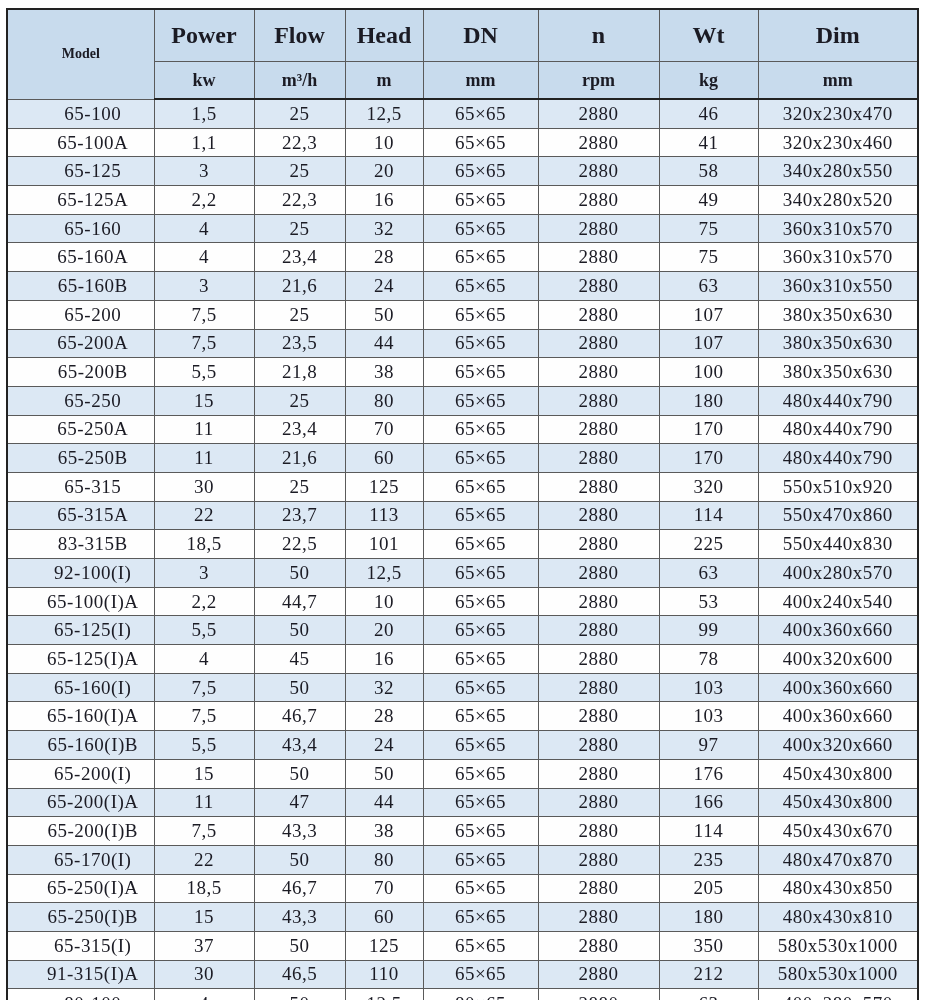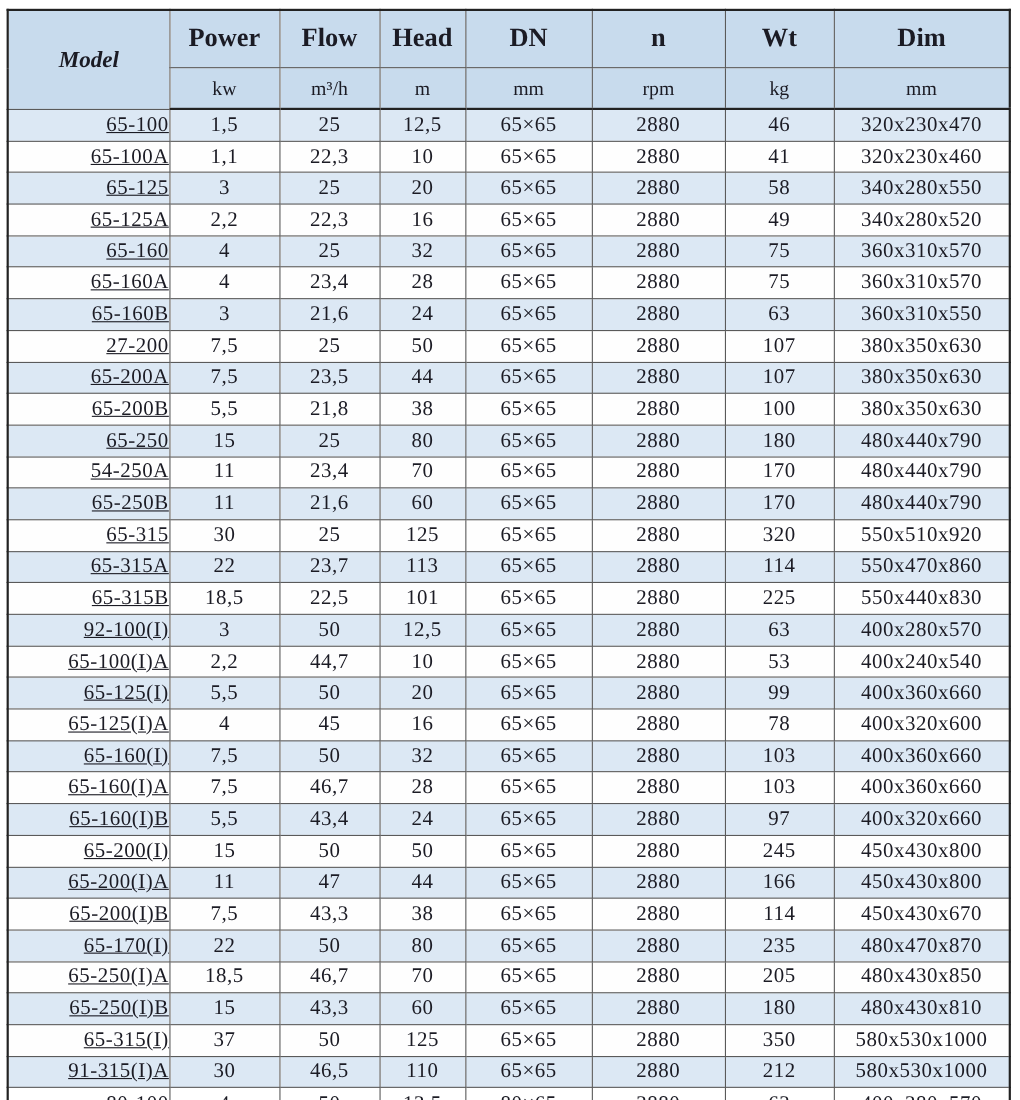--- a/index.html
+++ b/index.html
@@ -39,39 +39,38 @@
   thead th {
     background: var(--header-bg);
     font-weight: bold;
     font-size: 24px;
     text-align: center;
     vertical-align: middle;
   }
   thead tr.names th { height: 49px; }
   thead tr.units th {
     height: 34px;
-    font-weight: normal;
+    font-weight: bold;
     font-size: 18px;
   }
-  thead th.model-head { font-size: 21px; font-style: italic; }
+  thead th.model-head { font-size: 14px; }
   thead tr.units th { border-bottom: 2px solid var(--outer-border); }
   tbody td {
     height: 27.7px;
     font-size: 19px;
     letter-spacing: 0.5px;
     text-align: center;
     vertical-align: middle;
     padding: 0;
     background: var(--row-bg);
   }
   tbody tr:nth-child(odd) td { background: var(--stripe-bg); }
   tbody td.model {
-    text-align: right;
+    text-align: center;
     padding-left: 24px;
-    text-decoration: underline;
   }
   tbody tr.partial td {
     height: 11px;
     background: #ffffff;
   }
   tbody tr.partial td span {
     display: block;
     height: 11px;
     overflow: hidden;
     line-height: 30px;
@@ -178,21 +177,21 @@
           <td class="model"><span>65-160B</span></td>
           <td><span>3</span></td>
           <td><span>21,6</span></td>
           <td><span>24</span></td>
           <td><span>65×65</span></td>
           <td><span>2880</span></td>
           <td><span>63</span></td>
           <td><span>360x310x550</span></td>
         </tr>
         <tr>
-          <td class="model"><span>27-200</span></td>
+          <td class="model"><span>65-200</span></td>
           <td><span>7,5</span></td>
           <td><span>25</span></td>
           <td><span>50</span></td>
           <td><span>65×65</span></td>
           <td><span>2880</span></td>
           <td><span>107</span></td>
           <td><span>380x350x630</span></td>
         </tr>
         <tr>
           <td class="model"><span>65-200A</span></td>
@@ -218,21 +217,21 @@
           <td class="model"><span>65-250</span></td>
           <td><span>15</span></td>
           <td><span>25</span></td>
           <td><span>80</span></td>
           <td><span>65×65</span></td>
           <td><span>2880</span></td>
           <td><span>180</span></td>
           <td><span>480x440x790</span></td>
         </tr>
         <tr>
-          <td class="model"><span>54-250A</span></td>
+          <td class="model"><span>65-250A</span></td>
           <td><span>11</span></td>
           <td><span>23,4</span></td>
           <td><span>70</span></td>
           <td><span>65×65</span></td>
           <td><span>2880</span></td>
           <td><span>170</span></td>
           <td><span>480x440x790</span></td>
         </tr>
         <tr>
           <td class="model"><span>65-250B</span></td>
@@ -258,21 +257,21 @@
           <td class="model"><span>65-315A</span></td>
           <td><span>22</span></td>
           <td><span>23,7</span></td>
           <td><span>113</span></td>
           <td><span>65×65</span></td>
           <td><span>2880</span></td>
           <td><span>114</span></td>
           <td><span>550x470x860</span></td>
         </tr>
         <tr>
-          <td class="model"><span>65-315B</span></td>
+          <td class="model"><span>83-315B</span></td>
           <td><span>18,5</span></td>
           <td><span>22,5</span></td>
           <td><span>101</span></td>
           <td><span>65×65</span></td>
           <td><span>2880</span></td>
           <td><span>225</span></td>
           <td><span>550x440x830</span></td>
         </tr>
         <tr>
           <td class="model"><span>92-100(I)</span></td>
@@ -344,21 +343,21 @@
           <td><span>97</span></td>
           <td><span>400x320x660</span></td>
         </tr>
         <tr>
           <td class="model"><span>65-200(I)</span></td>
           <td><span>15</span></td>
           <td><span>50</span></td>
           <td><span>50</span></td>
           <td><span>65×65</span></td>
           <td><span>2880</span></td>
-          <td><span>245</span></td>
+          <td><span>176</span></td>
           <td><span>450x430x800</span></td>
         </tr>
         <tr>
           <td class="model"><span>65-200(I)A</span></td>
           <td><span>11</span></td>
           <td><span>47</span></td>
           <td><span>44</span></td>
           <td><span>65×65</span></td>
           <td><span>2880</span></td>
           <td><span>166</span></td>

